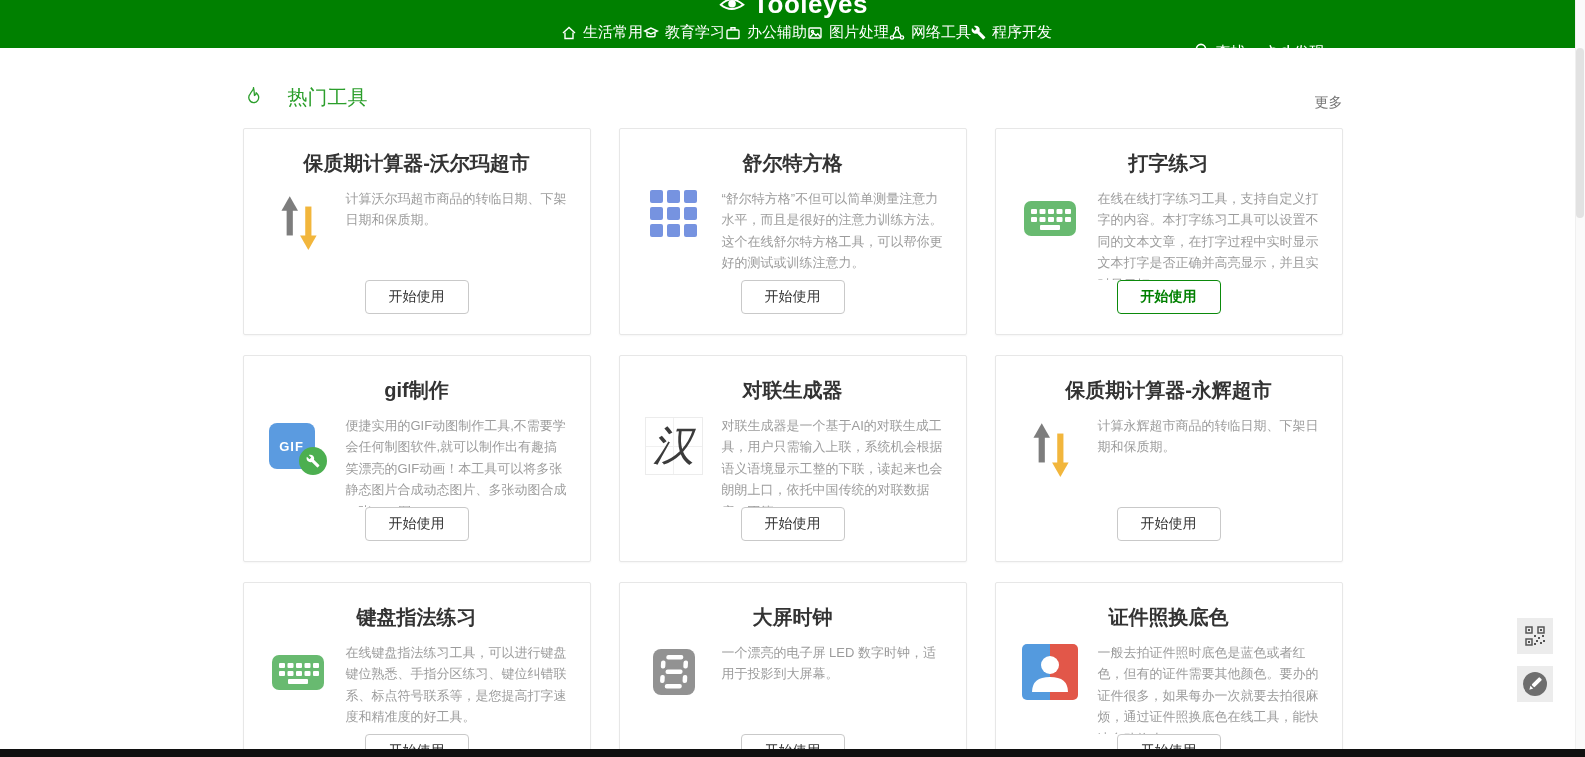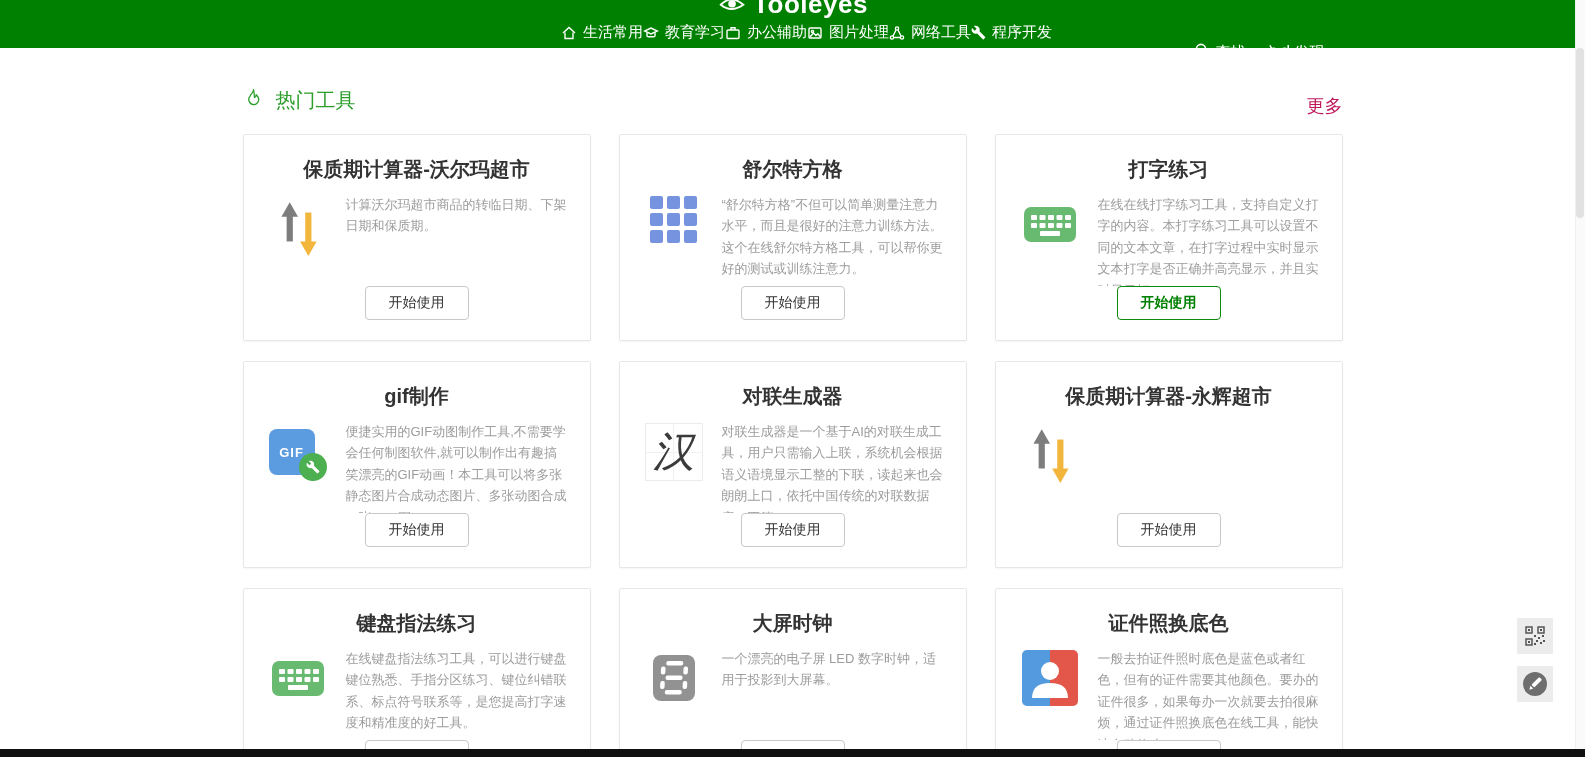--- a/index.html
+++ b/index.html
@@ -13,22 +13,22 @@
   .nav { display:flex; align-items:center; margin-left:28px; }
   .nav-item { display:flex; align-items:center; gap:6px; color:#fff; font-size:15px; cursor:pointer; white-space:nowrap; }
   .nav-item svg { display:block; }
   .header-right { margin-left:auto; display:flex; align-items:center; gap:22px; }
   .hr-item { display:flex; align-items:center; gap:5px; color:#fff; font-size:15px; cursor:pointer; }
   .caret-down { width:0; height:0; border-left:5px solid transparent; border-right:5px solid transparent; border-top:6px solid #fff; margin-left:3px; }
 
   
   .main { width:1100px; margin:0 auto; padding-top:34px; }
   .section-head { display:flex; align-items:center; }
-  .section-title { display:flex; align-items:flex-start; gap:12px; color:#2b9e2b; font-size:20px; }
-  .more-link { margin-left:auto; color:#be185d; font-size:18px; cursor:pointer;margin-top:12px; }
+  .section-title { display:flex; align-items:flex-end; gap:24px; color:#2b9e2b; font-size:20px; }
+  .more-link { margin-left:auto; color:#737373; font-size:14px; cursor:pointer;margin-top:12px; }
 
   .grid { margin-top:16px; display:grid; grid-template-columns:repeat(3,348px); column-gap:28px; row-gap:20px; }
   .card { width:348px; height:207px; background:#fff; border:1px solid #e7e7e7; border-radius:2px;
           box-shadow:0 1px 2px rgba(0,0,0,0.04); display:flex; flex-direction:column; padding:22px 22px 20px 22px; }
   .card-title { text-align:center; font-size:20px; font-weight:bold; color:#333; line-height:1.2; }
   .card-body { display:flex; margin-top:13px; gap:16px; align-items:flex-start; flex:1; overflow:hidden; }
   .card-icon { flex:0 0 64px; display:flex; justify-content:center; padding-top:2px; }
   .card-desc { font-size:13px; color:#9c9c9c; line-height:1.65; }
   .card-btn-row { display:flex; justify-content:center; margin-top:auto; }
   .card-btn { background:#fff; border:1px solid #c9c9c9; border-radius:4px; padding:7px 23px; font-size:14px; color:#333; cursor:pointer; font-family:inherit; }
@@ -299,20 +299,21 @@
             <g fill="#7d7d7d">
                 <polygon points="8,20 16,6 24,20"></polygon>
                 <rect x="13" y="18" width="6" height="26"></rect>
               </g>
             <g fill="#f2b63c">
                 <rect x="31" y="16" width="6" height="30"></rect>
                 <polygon points="26,44 42,44 34,58"></polygon>
               </g>
           </svg>
         </div>
+        <div class="card-desc">计算永辉超市商品的转临日期、下架日期和保质期。</div>
       </div>
       <div class="card-btn-row">
         <button class="card-btn">开始使用</button>
       </div>
     </div>
 
     <div class="card">
       <div class="card-title">键盘指法练习</div>
       <div class="card-body">
         <div class="card-icon">

